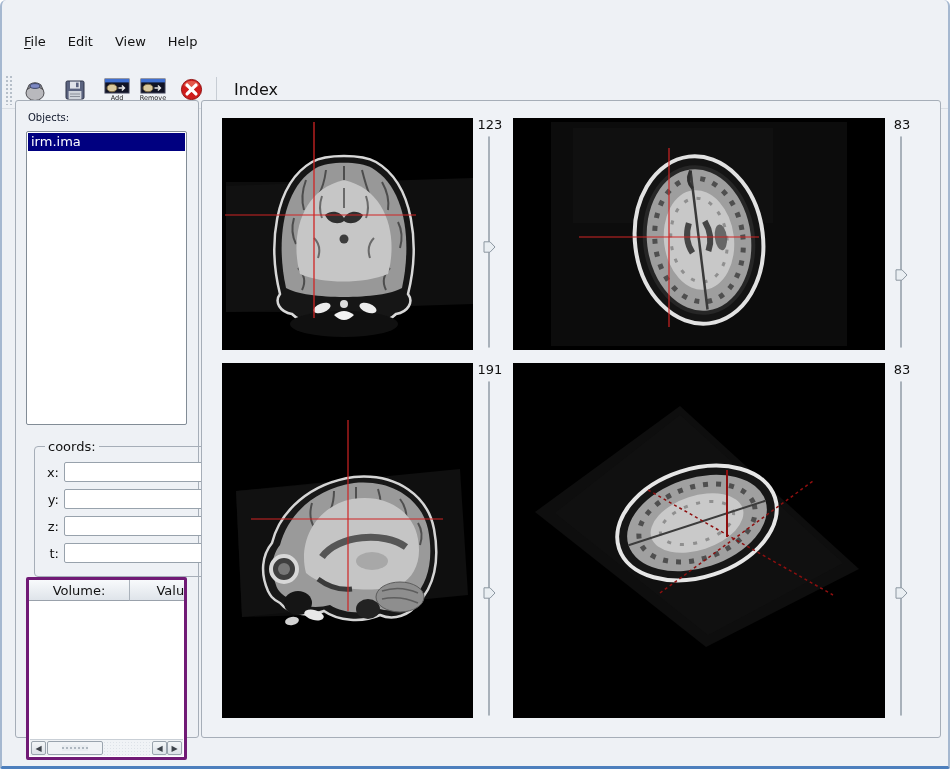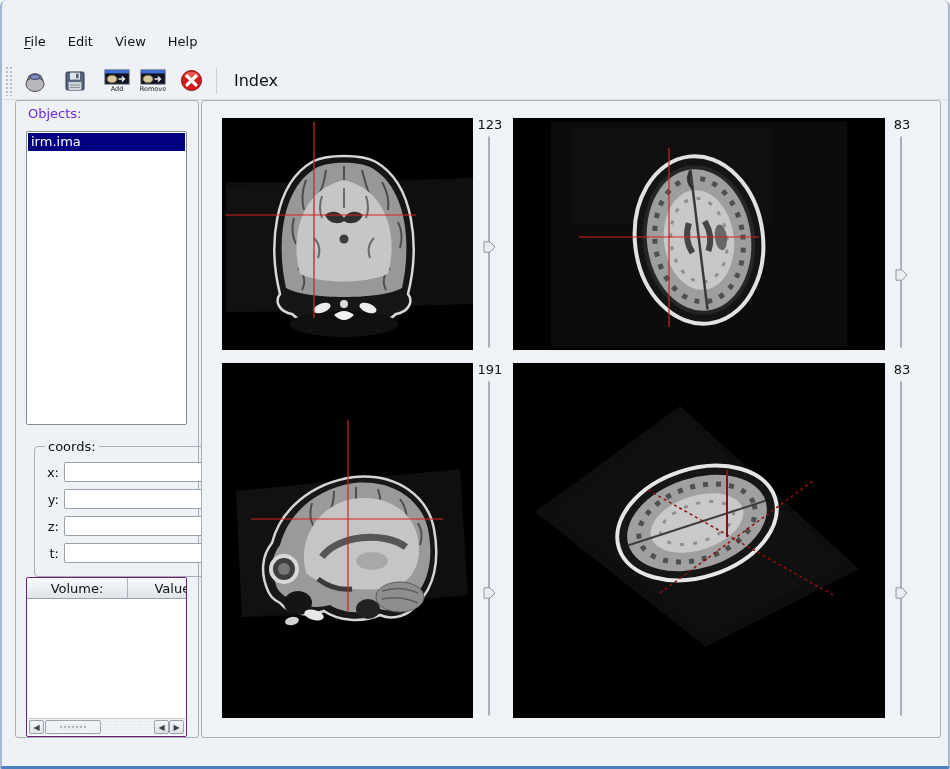--- a/index.html
+++ b/index.html
@@ -18,47 +18,47 @@
   .win-controls{display:flex;gap:9px;margin-right:12px;align-items:center;}
   .win-btn{color:#eaf4fd;font-size:13px;font-weight:bold;width:16px;height:16px;
     display:flex;align-items:center;justify-content:center;line-height:1;cursor:default;}
   .win-btn.close{font-size:15px;}
   
   .menubar{position:absolute;left:0;top:28px;width:100%;height:26px;background:#eef1f5;
     display:flex;align-items:center;padding-left:11px;}
   .menu-item{position:relative;padding:3px 11px;font-size:13px;color:#111;}
   .accel-bar{position:absolute;left:11px;bottom:3px;width:7px;height:1px;background:#111;}
   
-  .toolbar{position:absolute;left:0;top:62px;width:100%;height:38px;background:#eef1f5;
+  .toolbar{position:absolute;left:0;top:71px;width:100%;height:38px;background:#eef1f5;
     border-bottom:1px solid #d9dee4;display:flex;align-items:center;}
   .tb-handle{width:7px;height:30px;margin:0 5px 0 3px;
     background-image:radial-gradient(#b6bfc9 34%,transparent 36%);background-size:4px 4px;}
   .tb-btn{display:flex;flex-direction:column;align-items:center;justify-content:center;
     margin:0 4px;min-width:28px;height:34px;}
   .tb-btn .lbl{font-size:6.5px;color:#1a1a1a;line-height:7px;margin-top:1px;}
   .tb-sep{width:1px;height:26px;background:#c7cdd4;margin:0 9px 0 7px;}
   .index-label{font-size:16px;color:#111;margin-left:8px;}
   
   .panel-frame{position:absolute;border:1px solid #a6aeb8;border-radius:3px;background:#eef1f5;}
   .sidebar-frame{left:13px;top:100px;width:184px;height:638px;}
   .views-frame{left:199px;top:100px;width:740px;height:638px;background:#eff2f6;}
   
-  .objects-label{position:absolute;left:12px;top:5px;font-size:13px;color:#6d28d9;}
+  .objects-label{position:absolute;left:12px;top:11px;font-size:10px;color:#0f172a;}
   .objects-list{position:absolute;left:10px;top:30px;width:161px;height:294px;background:#fff;
     border:1px solid #828c96;border-radius:2px;padding:1px;overflow:hidden;}
   .list-item{height:18px;font-size:13px;line-height:18px;padding:0 3px;color:#fff;background:#000080;}
   .coords-box{position:absolute;left:10px;top:330px;width:161px;height:138px;
     border:1px solid #a6aeb8;border-radius:4px;margin:8px;padding:8px 8px 4px 4px;}
   .coords-box legend{font-size:13px;color:#111;margin-left:6px;padding:0 3px;}
   .coord-row{display:flex;align-items:center;margin-bottom:7px;}
   .coord-label{width:20px;text-align:right;font-size:13px;color:#111;margin-right:5px;}
   .coord-input{flex:1;height:20px;border:1px solid #98a2ac;border-radius:2px;background:#fff;
     font-size:12px;padding:0 4px;outline:none;}
-  .value-table{position:absolute;left:10px;top:476px;width:161px;height:160px;background:#fff;
-    border:1px solid #701a75;border-radius:2px;overflow:hidden;}
+  .value-table{position:absolute;left:10px;top:476px;width:161px;height:183px;background:#fff;
+    border:3px solid #701a75;border-radius:2px;overflow:hidden;}
   .tbl-head{display:flex;height:21px;}
   .th{flex:0 0 auto;display:flex;align-items:center;justify-content:center;font-size:13px;color:#111;
     background:linear-gradient(#f8fafc,#dfe4ea);border-right:1px solid #aab2bb;border-bottom:1px solid #99a1ab;}
   .th1{width:101px;}
   .th2{width:94px;}
   .tbl-body{height:90px;background:#fff;}
   .hscroll{position:absolute;left:1px;right:1px;bottom:1px;height:17px;display:flex;align-items:stretch;
     background:#f0f3f6;border-top:1px solid #c9cfd6;padding:1px;}
   .sbtn{width:15px;border:1px solid #9aa4ae;border-radius:2px;background:linear-gradient(#f3f6f8,#dde2e8);
     display:flex;align-items:center;justify-content:center;font-size:8px;color:#3d434a;flex:0 0 auto;}

